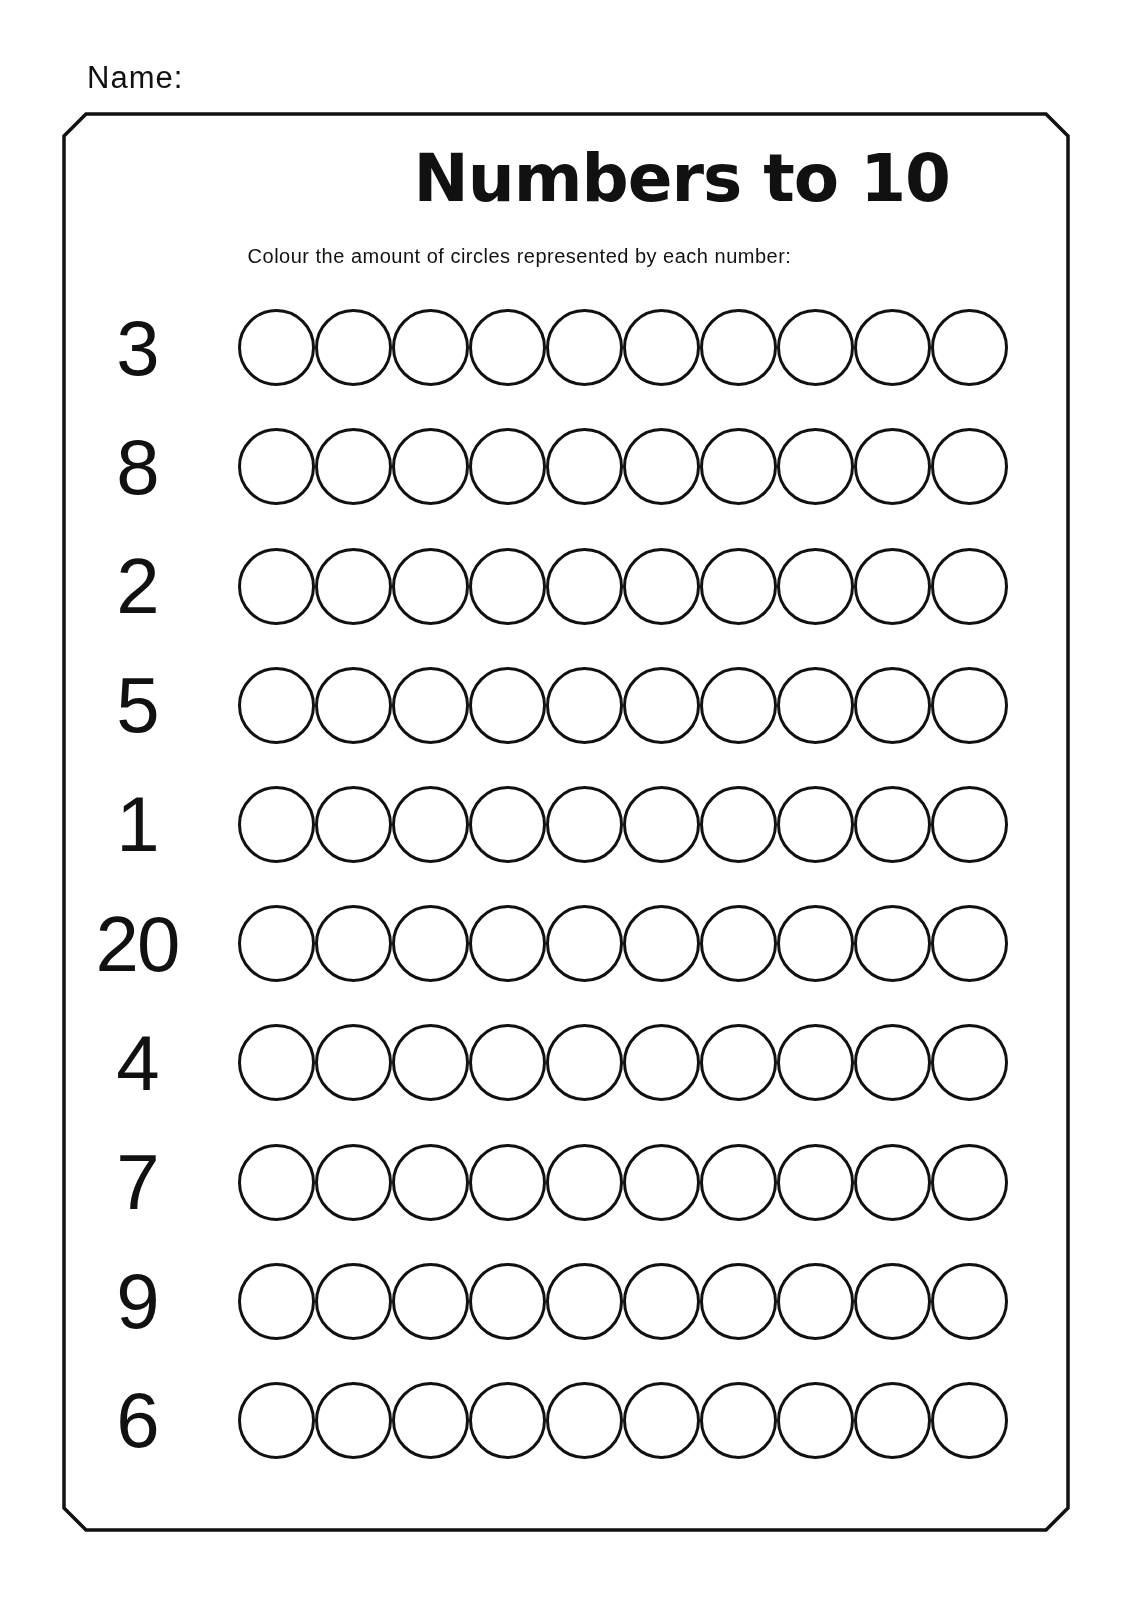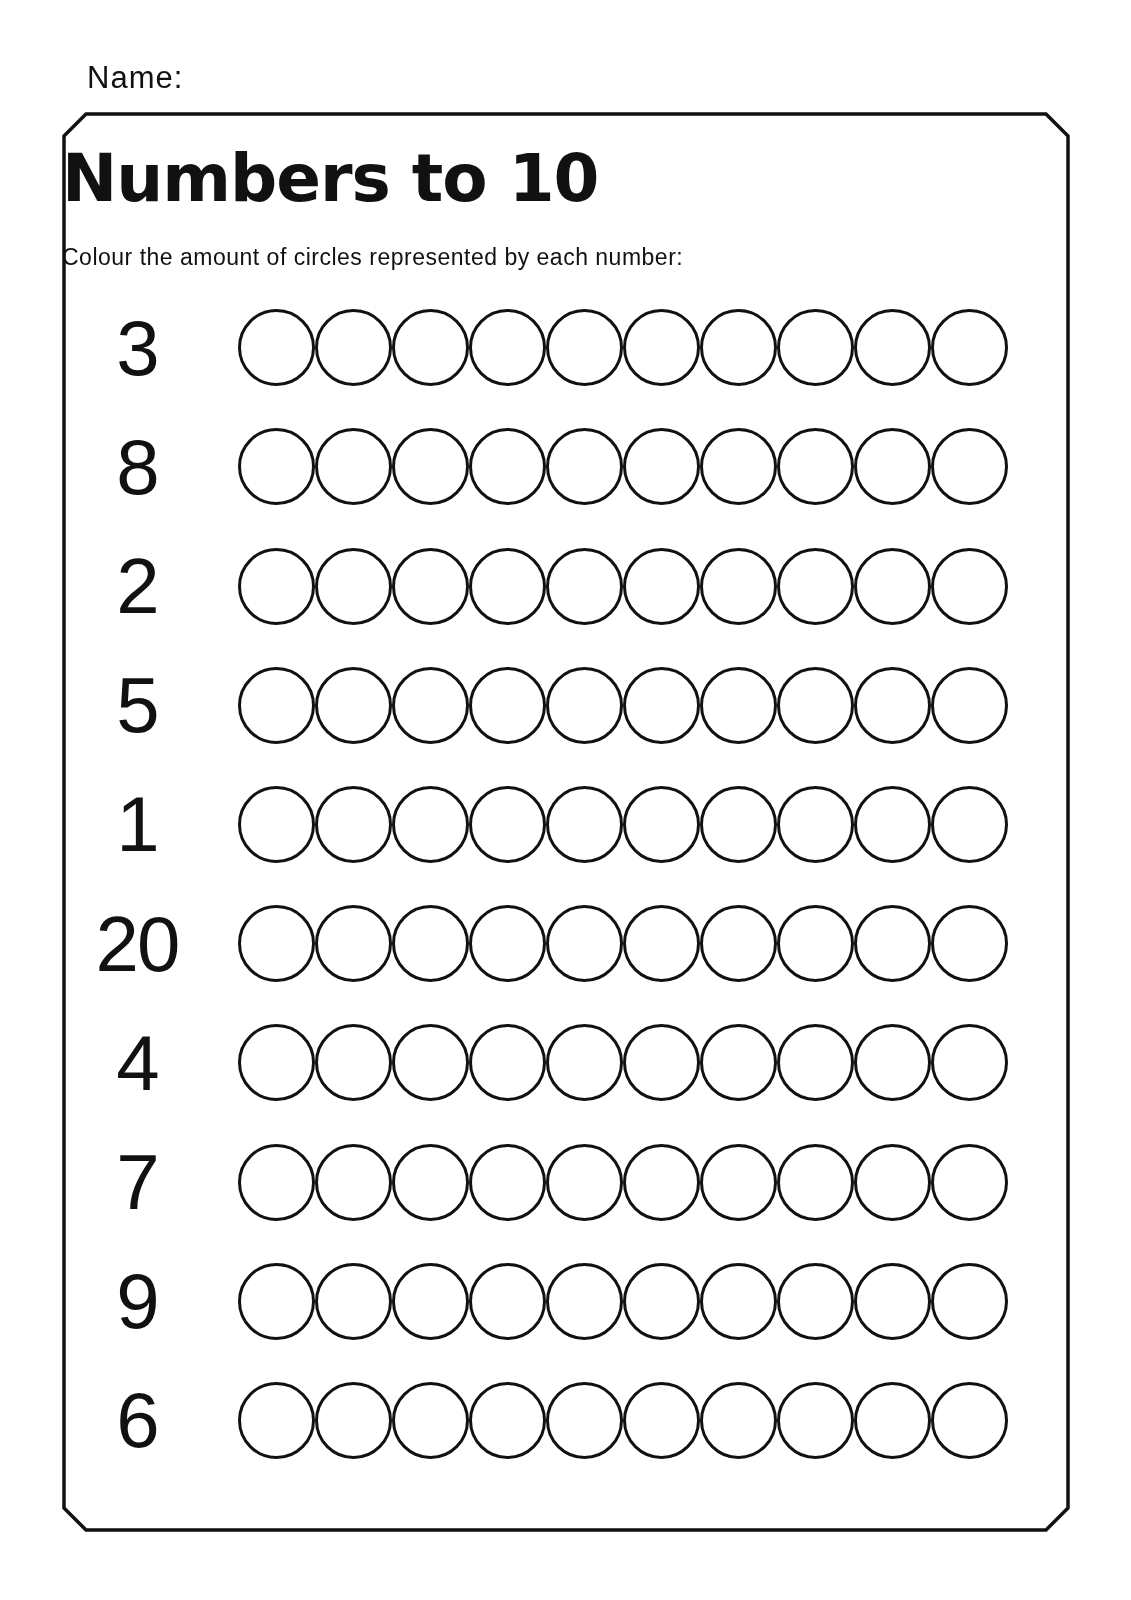--- a/index.html
+++ b/index.html
@@ -26,34 +26,34 @@
   .frame {
     position: absolute;
     left: 62px; top: 112px;
     width: 1008px; height: 1420px;
   }
   .frame svg { display: block; width: 1008px; height: 1420px; }
   .title {
     position: absolute;
     left: 62px; top: 146px;
     width: 888px;
-    text-align: left;
+    text-align: right;
     font-family: "DejaVu Sans", sans-serif;
     font-weight: 800;
     font-size: 66px;
     letter-spacing: -1px;
     line-height: 1;
     color: var(--ink, #111);
   }
   .subtitle {
     position: absolute;
     left: 62px; top: 244px;
     width: 915px;
-    text-align: left;
-    font-size: 23px;
+    text-align: center;
+    font-size: 20px;
     letter-spacing: 0.5px;
     line-height: 1.2;
     color: var(--ink, #111);
   }
   .rows {
     position: absolute;
     left: 62px; top: 288px;
     width: 1008px; height: 1192px;
     display: flex;
     flex-direction: column;

